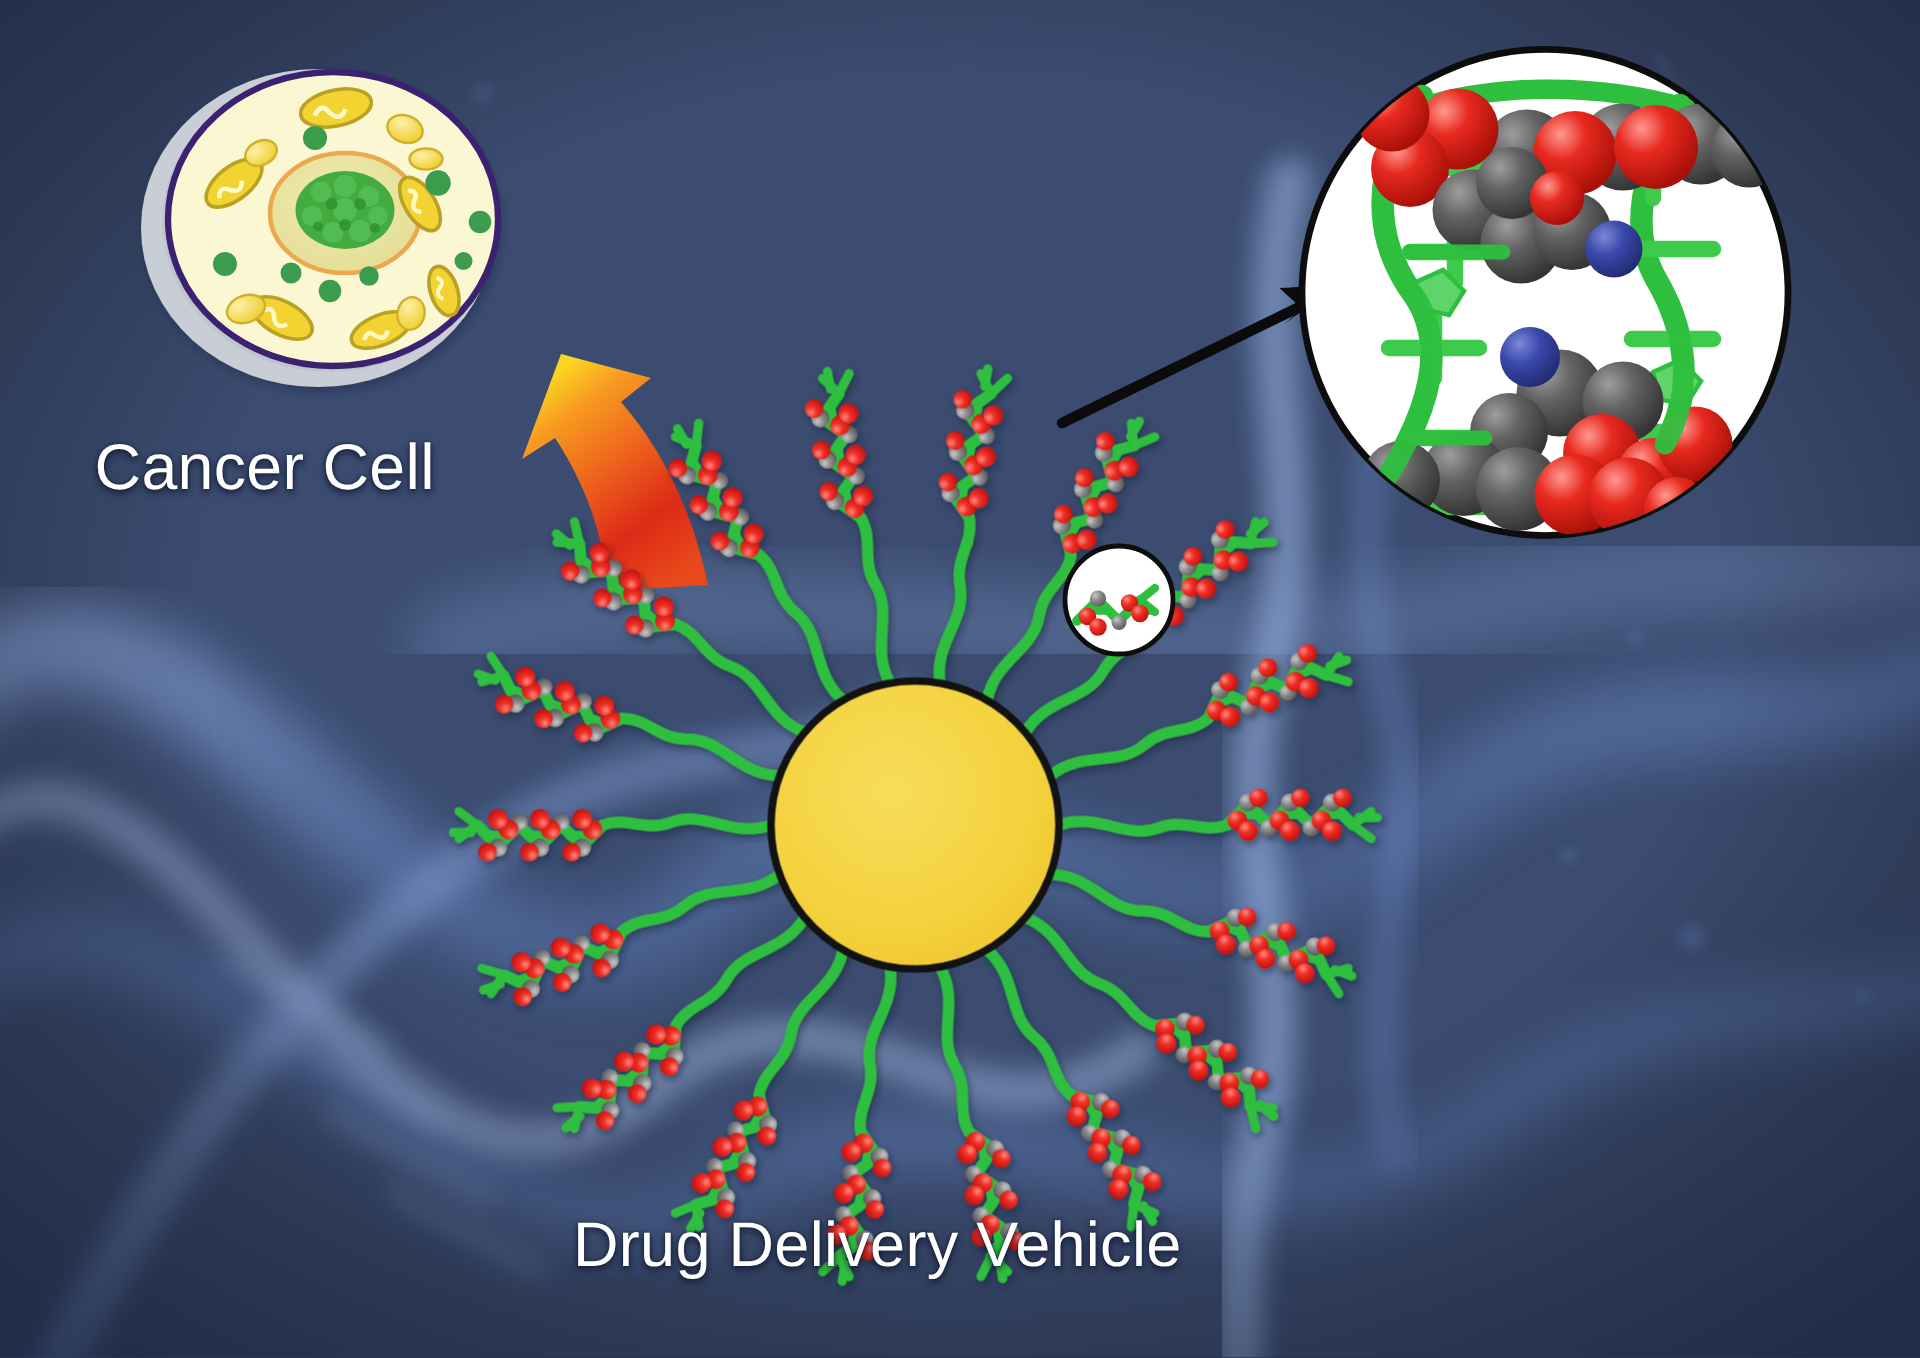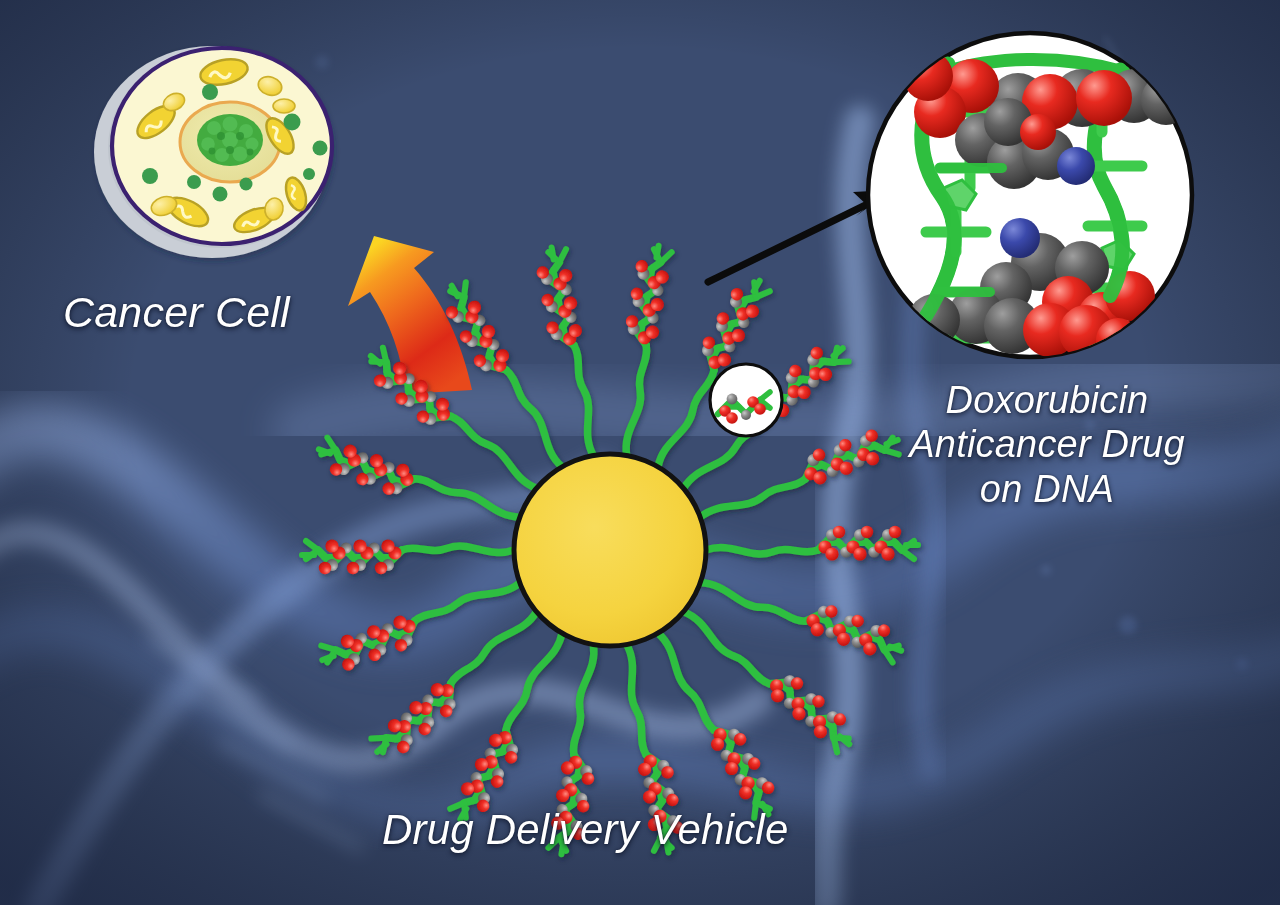--- a/index.html
+++ b/index.html
@@ -20,21 +20,21 @@
       linear-gradient(180deg,#47598286 0%,#3a4a6e 55%,#353f5e 100%),
       #3d4e72;
   }
   .bg-glow{position:absolute;inset:0;}
   .bg-glow svg{width:100%;height:100%;display:block;}
 
   
   .label{
     position:absolute;color:#ffffff;font-weight:400;
     text-shadow:0 2px 5px rgba(10,18,38,.85),0 0 2px rgba(10,18,38,.6);
-    letter-spacing:.2px;white-space:nowrap;font-style:italic;
+    letter-spacing:.2px;white-space:nowrap;
   }
   #lbl-cancer{left:63px;top:288px;font-size:43px;}
   #lbl-vehicle{left:382px;top:806px;font-size:42px;}
   #lbl-dox{left:872px;top:378px;font-size:38px;width:350px;
            text-align:center;white-space:normal;line-height:1.17;}
 
   
   #cancer-cell{position:absolute;left:84px;top:24px;width:260px;height:250px;}
   #cancer-cell svg{width:100%;height:100%;display:block;}
 
@@ -516,19 +516,14 @@
         <g stroke="#2fbf3f" fill="none" stroke-linecap="round" opacity=".95">
           <path d="M252 176 C 276 210, 262 254, 236 296" stroke-width="14"></path>
           <path d="M414 166 C 434 200, 440 240, 420 276" stroke-width="14"></path>
           <line x1="250" y1="148" x2="312" y2="148" stroke-width="10"></line>
           <line x1="248" y1="272" x2="300" y2="272" stroke-width="10"></line>
         </g>
       </g>
     </svg>
   </div>
 
-  <div class="label" id="lbl-dox">
-    <span>Doxorubicin</span><br>
-    <span>Anticancer Drug</span><br>
-    <span>on DNA</span>
-  </div>
 
 </div>
 
 </body></html>

